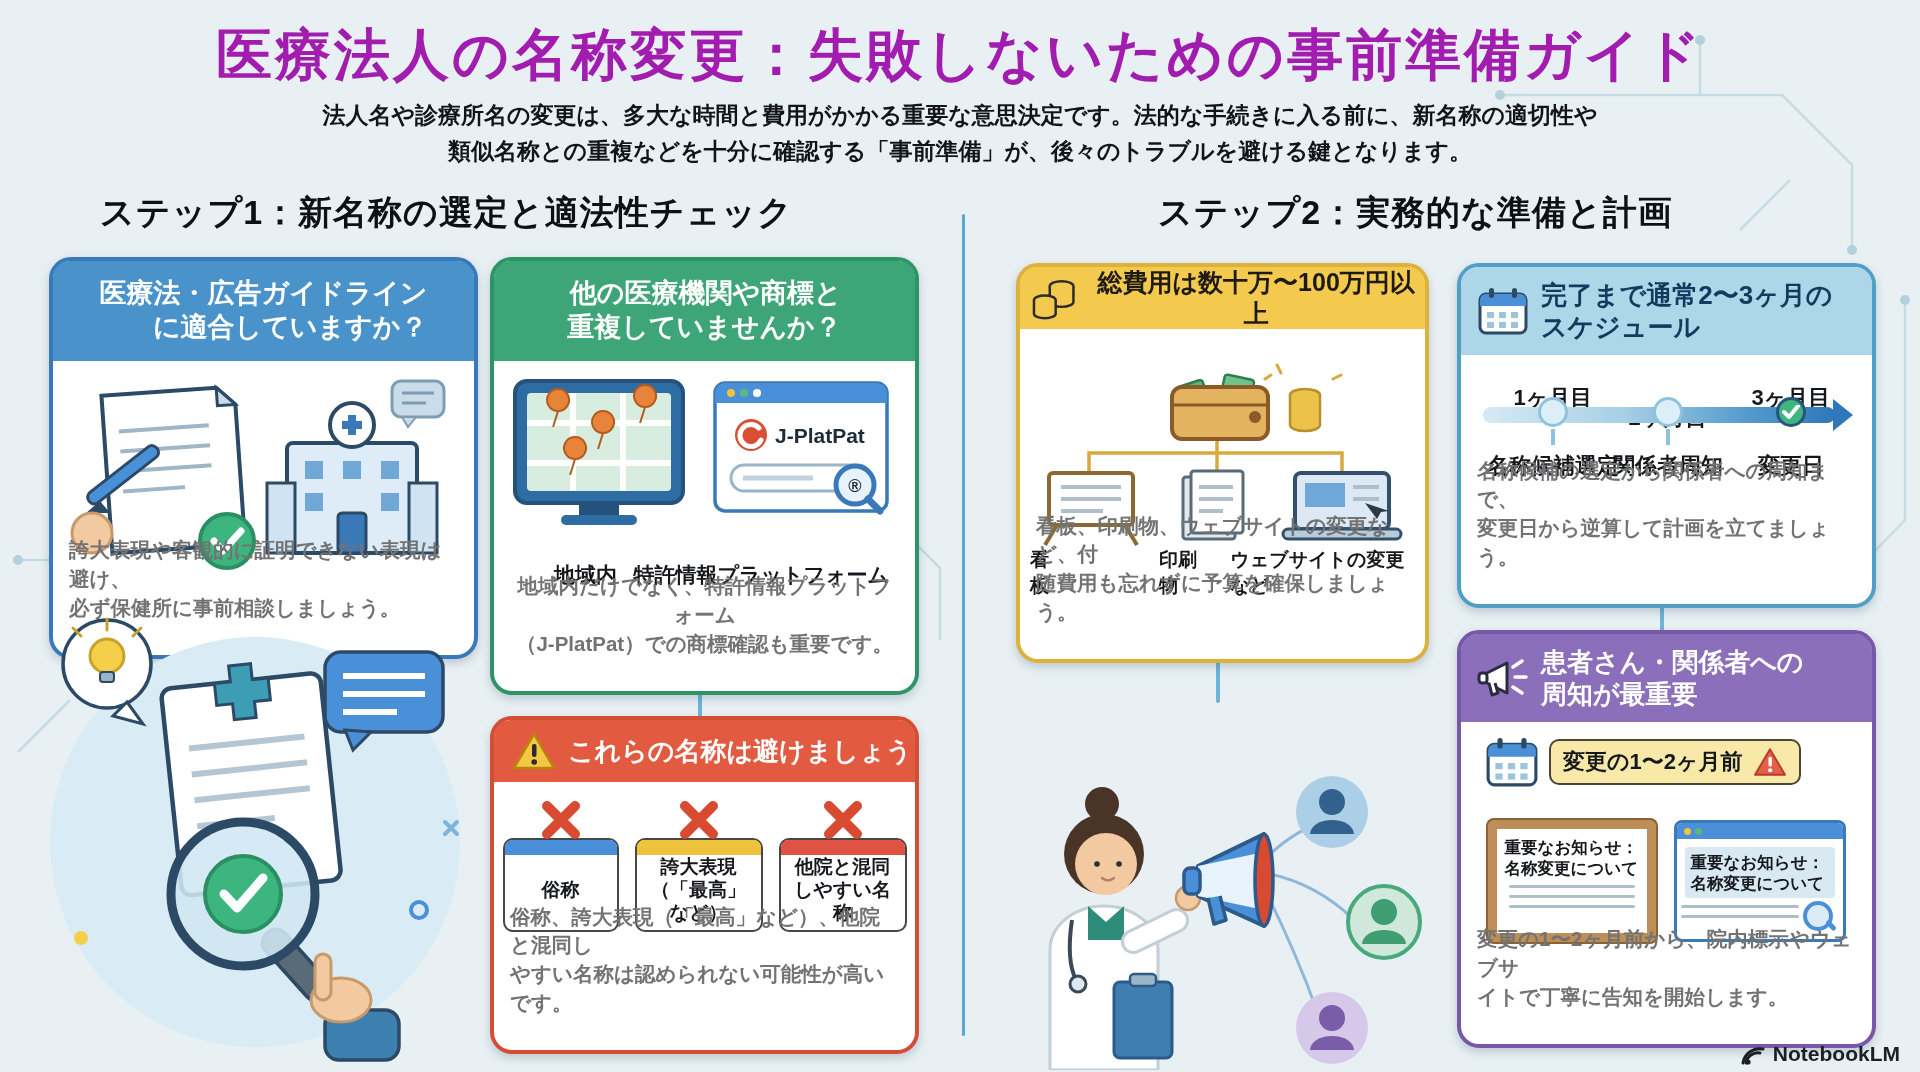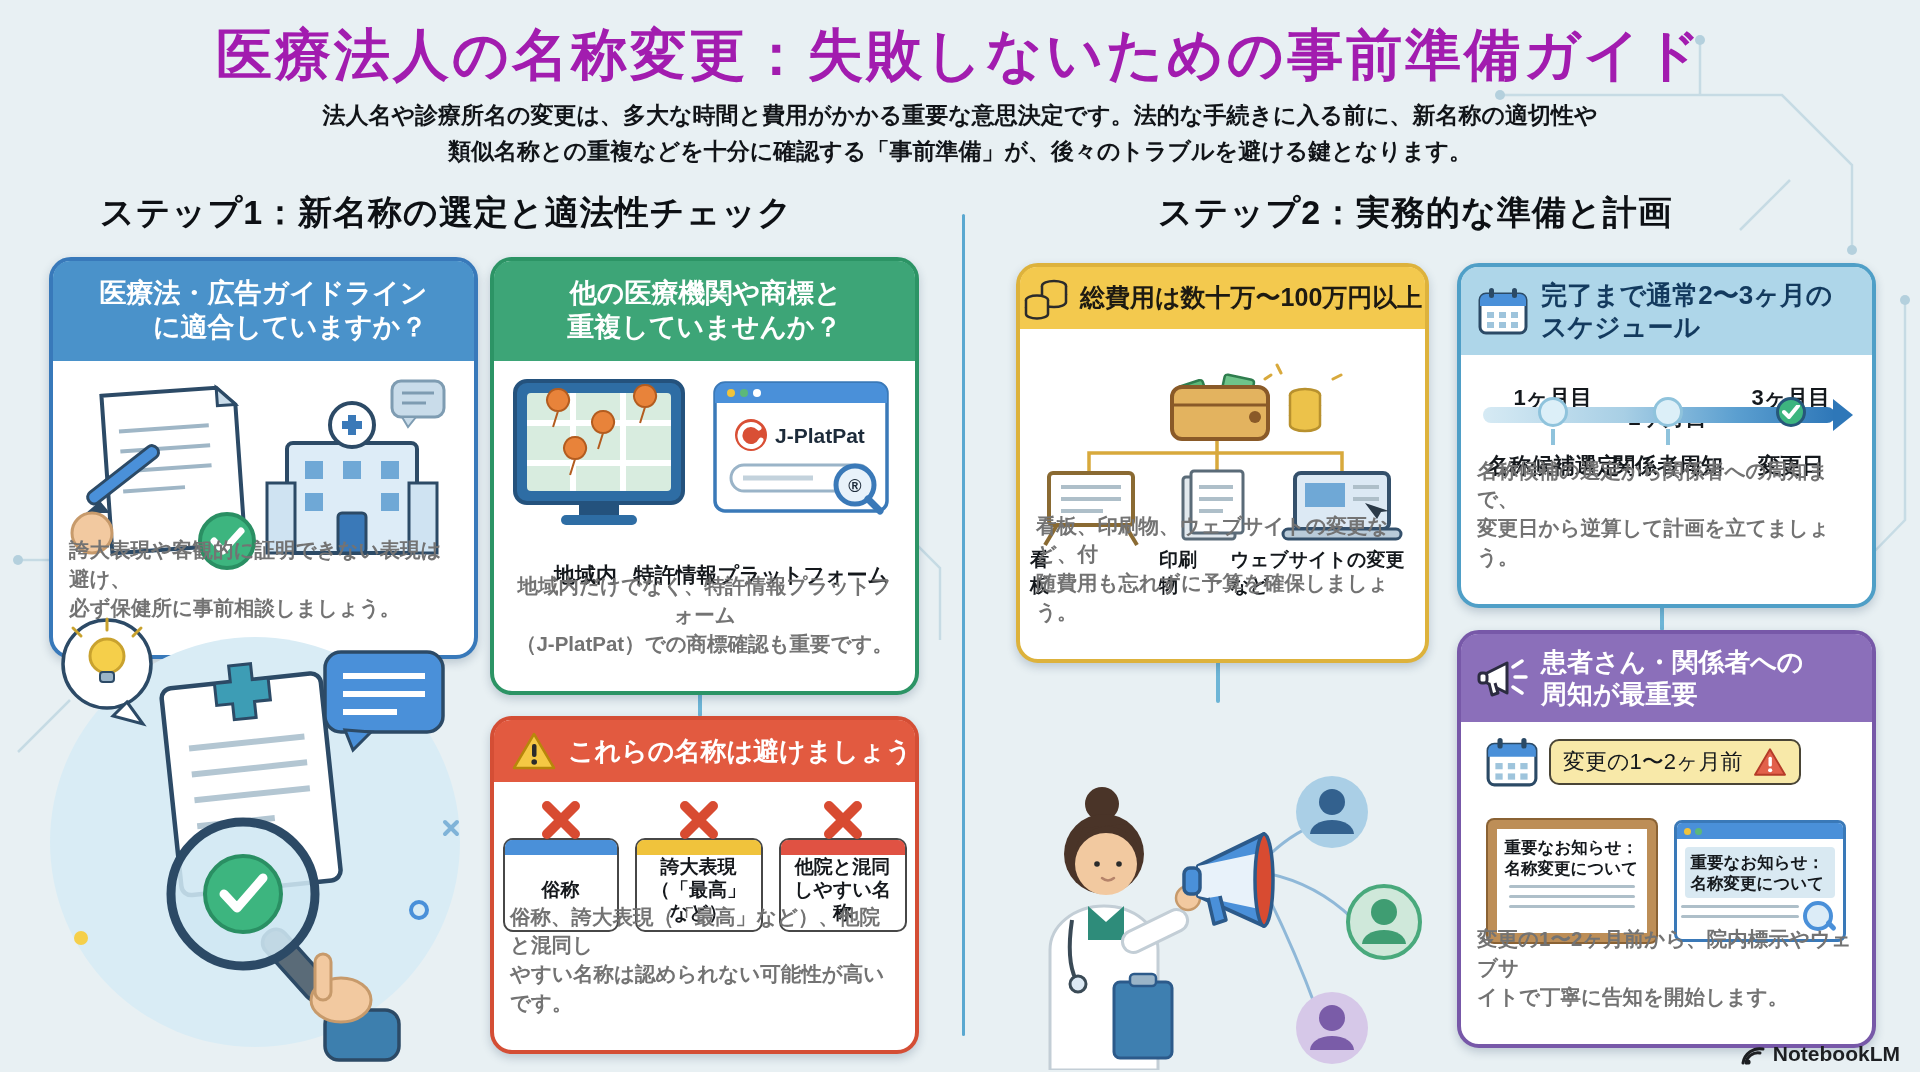--- a/index.html
+++ b/index.html
@@ -38,21 +38,21 @@
   .tags-row{position:absolute;top:118px;left:0;width:100%;display:flex;justify-content:center;gap:16px;}
   .name-tag{position:relative;background:#fff;border:2.5px solid #474747;border-radius:10px;
             min-height:76px;display:flex;align-items:center;justify-content:center;
             padding:16px 8px 6px 8px;box-sizing:border-box;
             font-size:19px;font-weight:800;text-align:center;line-height:1.2;}
   .name-tag .tag-bar{position:absolute;top:0;left:0;right:0;height:15px;border-radius:7px 7px 0 0;}
   .tag-x{position:absolute;top:-42px;left:50%;transform:translateX(-50%);}
   
   #card-cost{left:1016px;top:263px;width:405px;height:392px;border:4px solid #ddb23c;}
   #card-cost .card-header{height:62px;background:#f3c94e;color:#1d1a12;font-size:25px;
-                          justify-content:flex-start;gap:10px;padding-left:4px;text-align:left;}
+                          justify-content:flex-start;gap:10px;padding-left:12px;text-align:center;}
   .cost-labels{position:absolute;top:280px;left:0;width:100%;display:flex;align-items:baseline;
                padding:0 10px;box-sizing:border-box;font-size:19px;font-weight:800;color:#14181c;}
   
   #card-schedule{left:1457px;top:263px;width:411px;height:337px;border:4px solid #4f9fc7;}
   #card-schedule .card-header{height:88px;background:#aed6e9;color:#133a5e;font-size:26px;
                               justify-content:flex-start;gap:12px;padding-left:16px;text-align:left;}
   .tl-months{position:absolute;top:116px;left:0;width:100%;height:26px;font-size:22px;font-weight:800;color:#14181c;}
   .tl-months span{position:absolute;transform:translateX(-50%);}
   .tl-bar{position:absolute;top:140px;left:22px;width:352px;height:16px;border-radius:8px;
           background:linear-gradient(90deg,#d6eaf4 0%,#a8cfe5 40%,#5b9fd0 72%,#2e77b8 100%);}
@@ -64,21 +64,21 @@
   .tl-stem{position:absolute;top:162px;width:4px;height:16px;background:#8fc3dc;}
   .tl-labels{position:absolute;top:184px;left:0;width:100%;font-size:22px;font-weight:800;color:#14181c;}
   .tl-labels span{position:absolute;transform:translateX(-50%);white-space:nowrap;}
   
   #card-notice{left:1457px;top:630px;width:411px;height:410px;border:4px solid #7758a8;}
   #card-notice .card-header{height:88px;background:#8b6fba;color:#fff;font-size:26px;
                             justify-content:flex-start;gap:12px;padding-left:16px;text-align:left;}
   .notice-badge-row{position:absolute;top:102px;left:24px;display:flex;align-items:center;gap:10px;}
   .notice-pill{background:#f8e9a9;border:2.5px solid #4a4536;border-radius:10px;
                padding:6px 12px;display:flex;align-items:center;gap:10px;
-               font-size:22px;font-weight:400;color:#14181c;}
+               font-size:22px;font-weight:700;color:#14181c;}
   .boards-row{position:absolute;top:186px;left:0;width:100%;display:flex;justify-content:center;gap:18px;}
   .wood-board{width:168px;height:122px;background:#fff;border:9px solid #bd8e57;border-radius:6px;
               box-shadow:0 0 0 2px #8a6234;padding:8px 8px;box-sizing:border-box;}
   .web-board{width:172px;height:122px;background:#fff;border:3px solid #3a79b8;border-radius:8px;
              box-sizing:border-box;overflow:hidden;position:relative;}
   .web-topbar{height:16px;background:#4a90d9;display:flex;align-items:center;gap:4px;padding-left:7px;}
   .web-topbar i{width:7px;height:7px;border-radius:50%;display:block;}
   .board-text{font-size:16.5px;font-weight:800;color:#14181c;line-height:1.25;}
   .web-textbox{margin:8px 8px 4px 8px;background:#d9e9f2;border-radius:4px;padding:5px 6px;}
   .board-lines i{display:block;height:3px;background:#aebfc9;border-radius:2px;margin:7px 4px 0 4px;}

